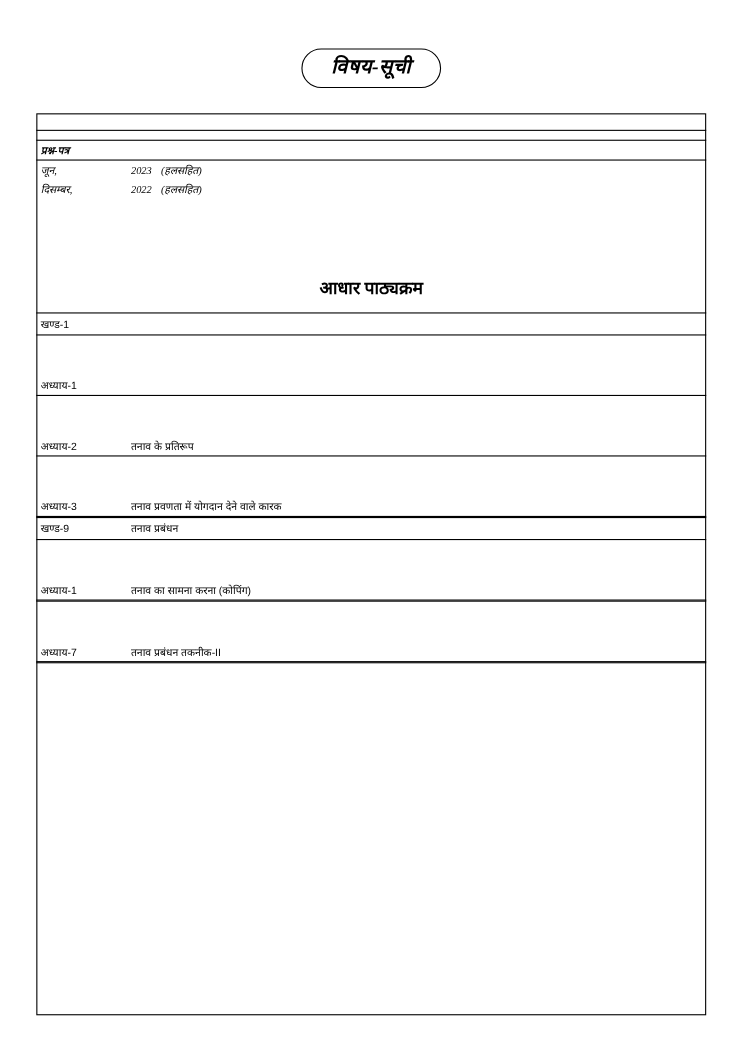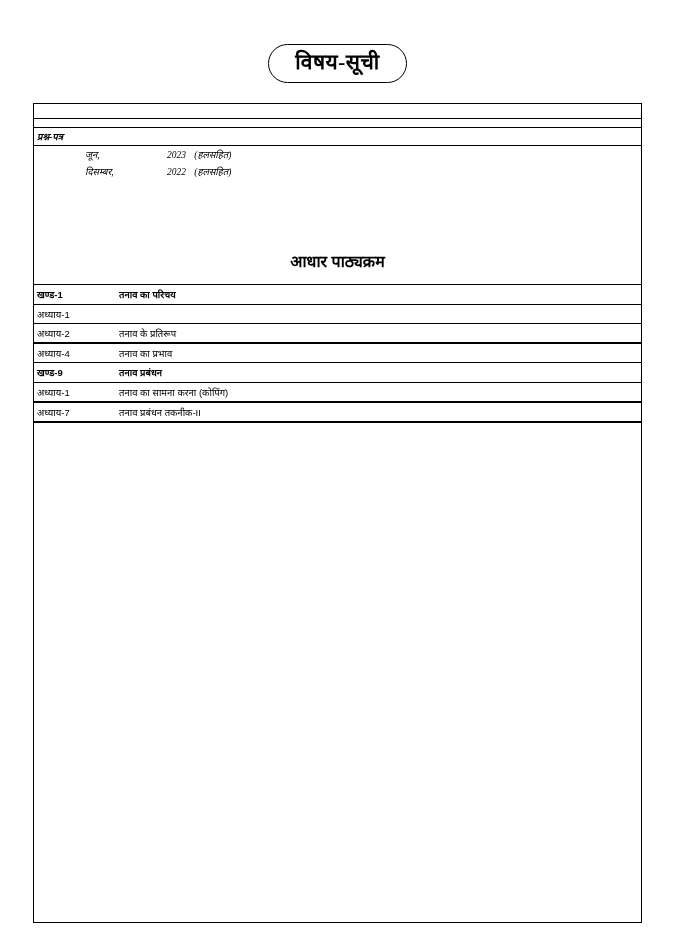--- a/index.html
+++ b/index.html
@@ -28,22 +28,23 @@
     left: 0;
     width: 675px;
     text-align: center;
   }
   .title-pill {
     display: inline-block;
     border: 1.5px solid #000;
     border-radius: 22px;
     padding: 6px 26px 8px 26px;
     font-family: "Liberation Serif", serif;
+    font-style: italic;
     font-weight: bold;
-    font-size: 21px;
+    font-size: 18px;
     letter-spacing: 0.5px;
     line-height: 1.1;
     text-align: right;
   }
 
   
   .frame {
     position: absolute;
     left: 33px;
     top: 103px;
@@ -89,44 +90,43 @@
   }
 
   .italic-bold {
     font-style: italic;
     font-weight: bold;
     font-size: 9.5px;
   }
   .italic {
     font-style: italic;
     font-size: 9.5px;
-    margin-left: 48px;
   }
   .hindi {
     font-family: "Liberation Sans", sans-serif;
     font-size: 9.5px;
   }
   .hindi-b {
     font-family: "Liberation Sans", sans-serif;
     font-size: 9.5px;
-    font-weight: bold;
+    font-weight: normal;
   }
 
   .spacer-lg { height: 62px; }
 
   .section-title {
     text-align: center;
-    font-family: Liberation Sans, sans-serif;
+    font-family: Liberation Serif, serif;
     font-weight: bold;
     font-size: 16px;
     padding: 8px 0 12px 0;
   }
 
   .khand-row { padding: 3px 0 3px 0; }
-  .chapter-row { padding: 2.5px 0 2.5px 0; }
+  .chapter-row { padding: 2.5px 0 2.5px 0; margin-top: 36px; }
 
   .paper-label { padding: 2px 17px 2px 4px; }
 </style>
 </head>
 <body>
 
 <div class="page">
 
   <div class="title-wrap">
     <span class="title-pill">विषय-सूची</span>
@@ -162,41 +162,40 @@
       </div>
     </div>
 
     <div class="spacer-lg"></div>
 
     <div class="section-title">आधार पाठ्यक्रम</div>
 
     <div class="rule thick"></div>
     <div class="row khand-row">
       <div class="col-a"><span class="hindi-b">खण्ड-1</span></div>
-      <div class="col-b"><span class="hindi-b">तनाव का परिचय</span></div>
     </div>
     <div class="rule thick"></div>
 
     <div class="row chapter-row">
       <div class="col-a"><span class="hindi">अध्याय-1</span></div>
     </div>
     <div class="rule"></div>
 
     <div class="row chapter-row">
       <div class="col-a"><span class="hindi">अध्याय-2</span></div>
       <div class="col-b"><span class="hindi">तनाव के प्रतिरूप</span></div>
     </div>
     <div class="rule"></div>
 
-    <div class="rule"></div>
-
-    <div class="row chapter-row">
-      <div class="col-a"><span class="hindi">अध्याय-4</span></div>
-      <div class="col-b"><span class="hindi">तनाव का प्रभाव</span></div>
-    </div>
+    <div class="row chapter-row">
+      <div class="col-a"><span class="hindi">अध्याय-3</span></div>
+      <div class="col-b"><span class="hindi">तनाव प्रवणता में योगदान देने वाले कारक</span></div>
+    </div>
+    <div class="rule"></div>
+
     <div class="rule thick"></div>
 
     <div class="row khand-row">
       <div class="col-a"><span class="hindi-b">खण्ड-9</span></div>
       <div class="col-b"><span class="hindi-b">तनाव प्रबंधन</span></div>
     </div>
     <div class="rule thick"></div>
 
     <div class="row chapter-row">
       <div class="col-a"><span class="hindi">अध्याय-1</span></div>

